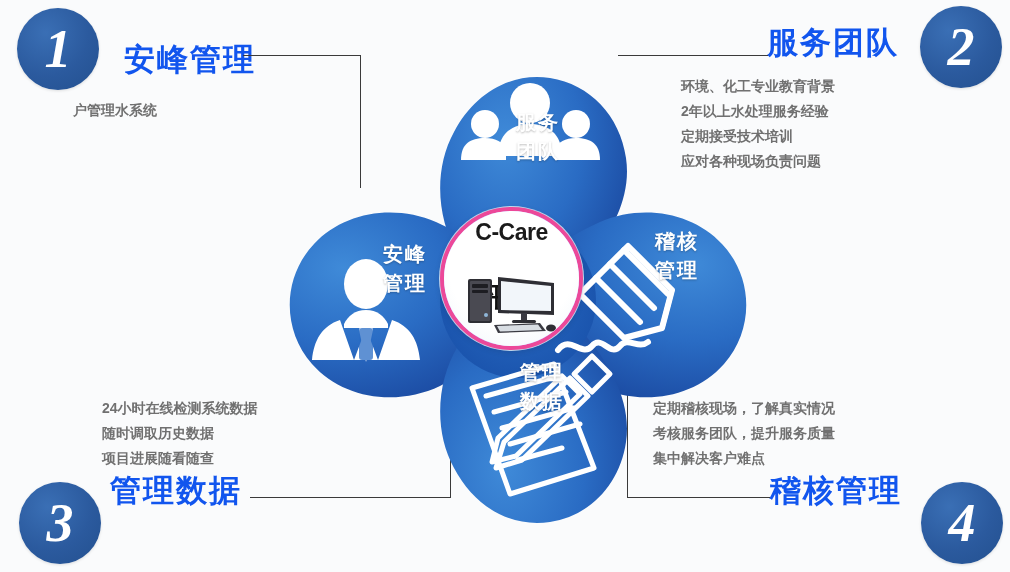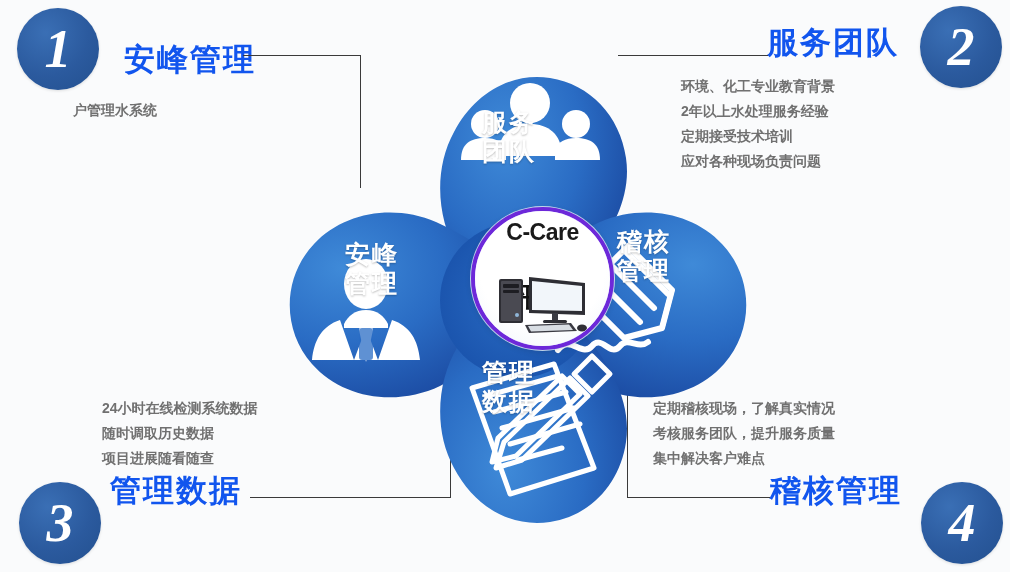--- a/index.html
+++ b/index.html
@@ -74,37 +74,37 @@
   
   #l4h{left:627px;top:497px;width:143px;}
   #l4v{left:627px;top:345px;height:153px;}
 
   
   #clover{position:absolute;left:258px;top:28px;width:520px;height:500px;}
   #clover svg{display:block;width:520px;height:500px;}
 
   .petal-label{
     position:absolute;
-    color:#ffffff;font-weight:700;font-size:25px;
+    color:#ffffff;font-weight:700;font-size:20px;
     line-height:29px;letter-spacing:2px;
-    text-align:left;white-space:pre-line;
+    text-align:right;white-space:pre-line;
     text-shadow:0 1px 2px rgba(0,0,0,.25);
     user-select:none;
   }
   #lbl-top{left:482px;top:108px;width:78px;}
   #lbl-left{left:345px;top:240px;width:82px;}
   #lbl-right{left:617px;top:227px;width:82px;}
   #lbl-bottom{left:482px;top:358px;width:82px;}
 
   
   #hub{
-    position:absolute;left:471px;top:207px;width:135px;height:135px;
+    position:absolute;left:440px;top:207px;width:135px;height:135px;
     border-radius:50%;
     background:#c4b5fd;
-    border:4px solid #6d28d9;
+    border:4px solid #ec4899;
     box-shadow:0 0 0 1px rgba(210,225,240,.9), 0 2px 6px rgba(0,0,0,.12);
     overflow:hidden;
   }
   #hub-inner{position:relative;width:100%;height:100%;
     background:radial-gradient(circle at 50% 40%, #ffffff 60%, #eef4fa 100%);}
   #ccare{
     position:absolute;left:0;right:0;top:8px;text-align:center;
     font-family:"Liberation Sans","DejaVu Sans",sans-serif;
     font-weight:700;font-size:23px;color:#1a1a1a;letter-spacing:-0.5px;
     user-select:none;

